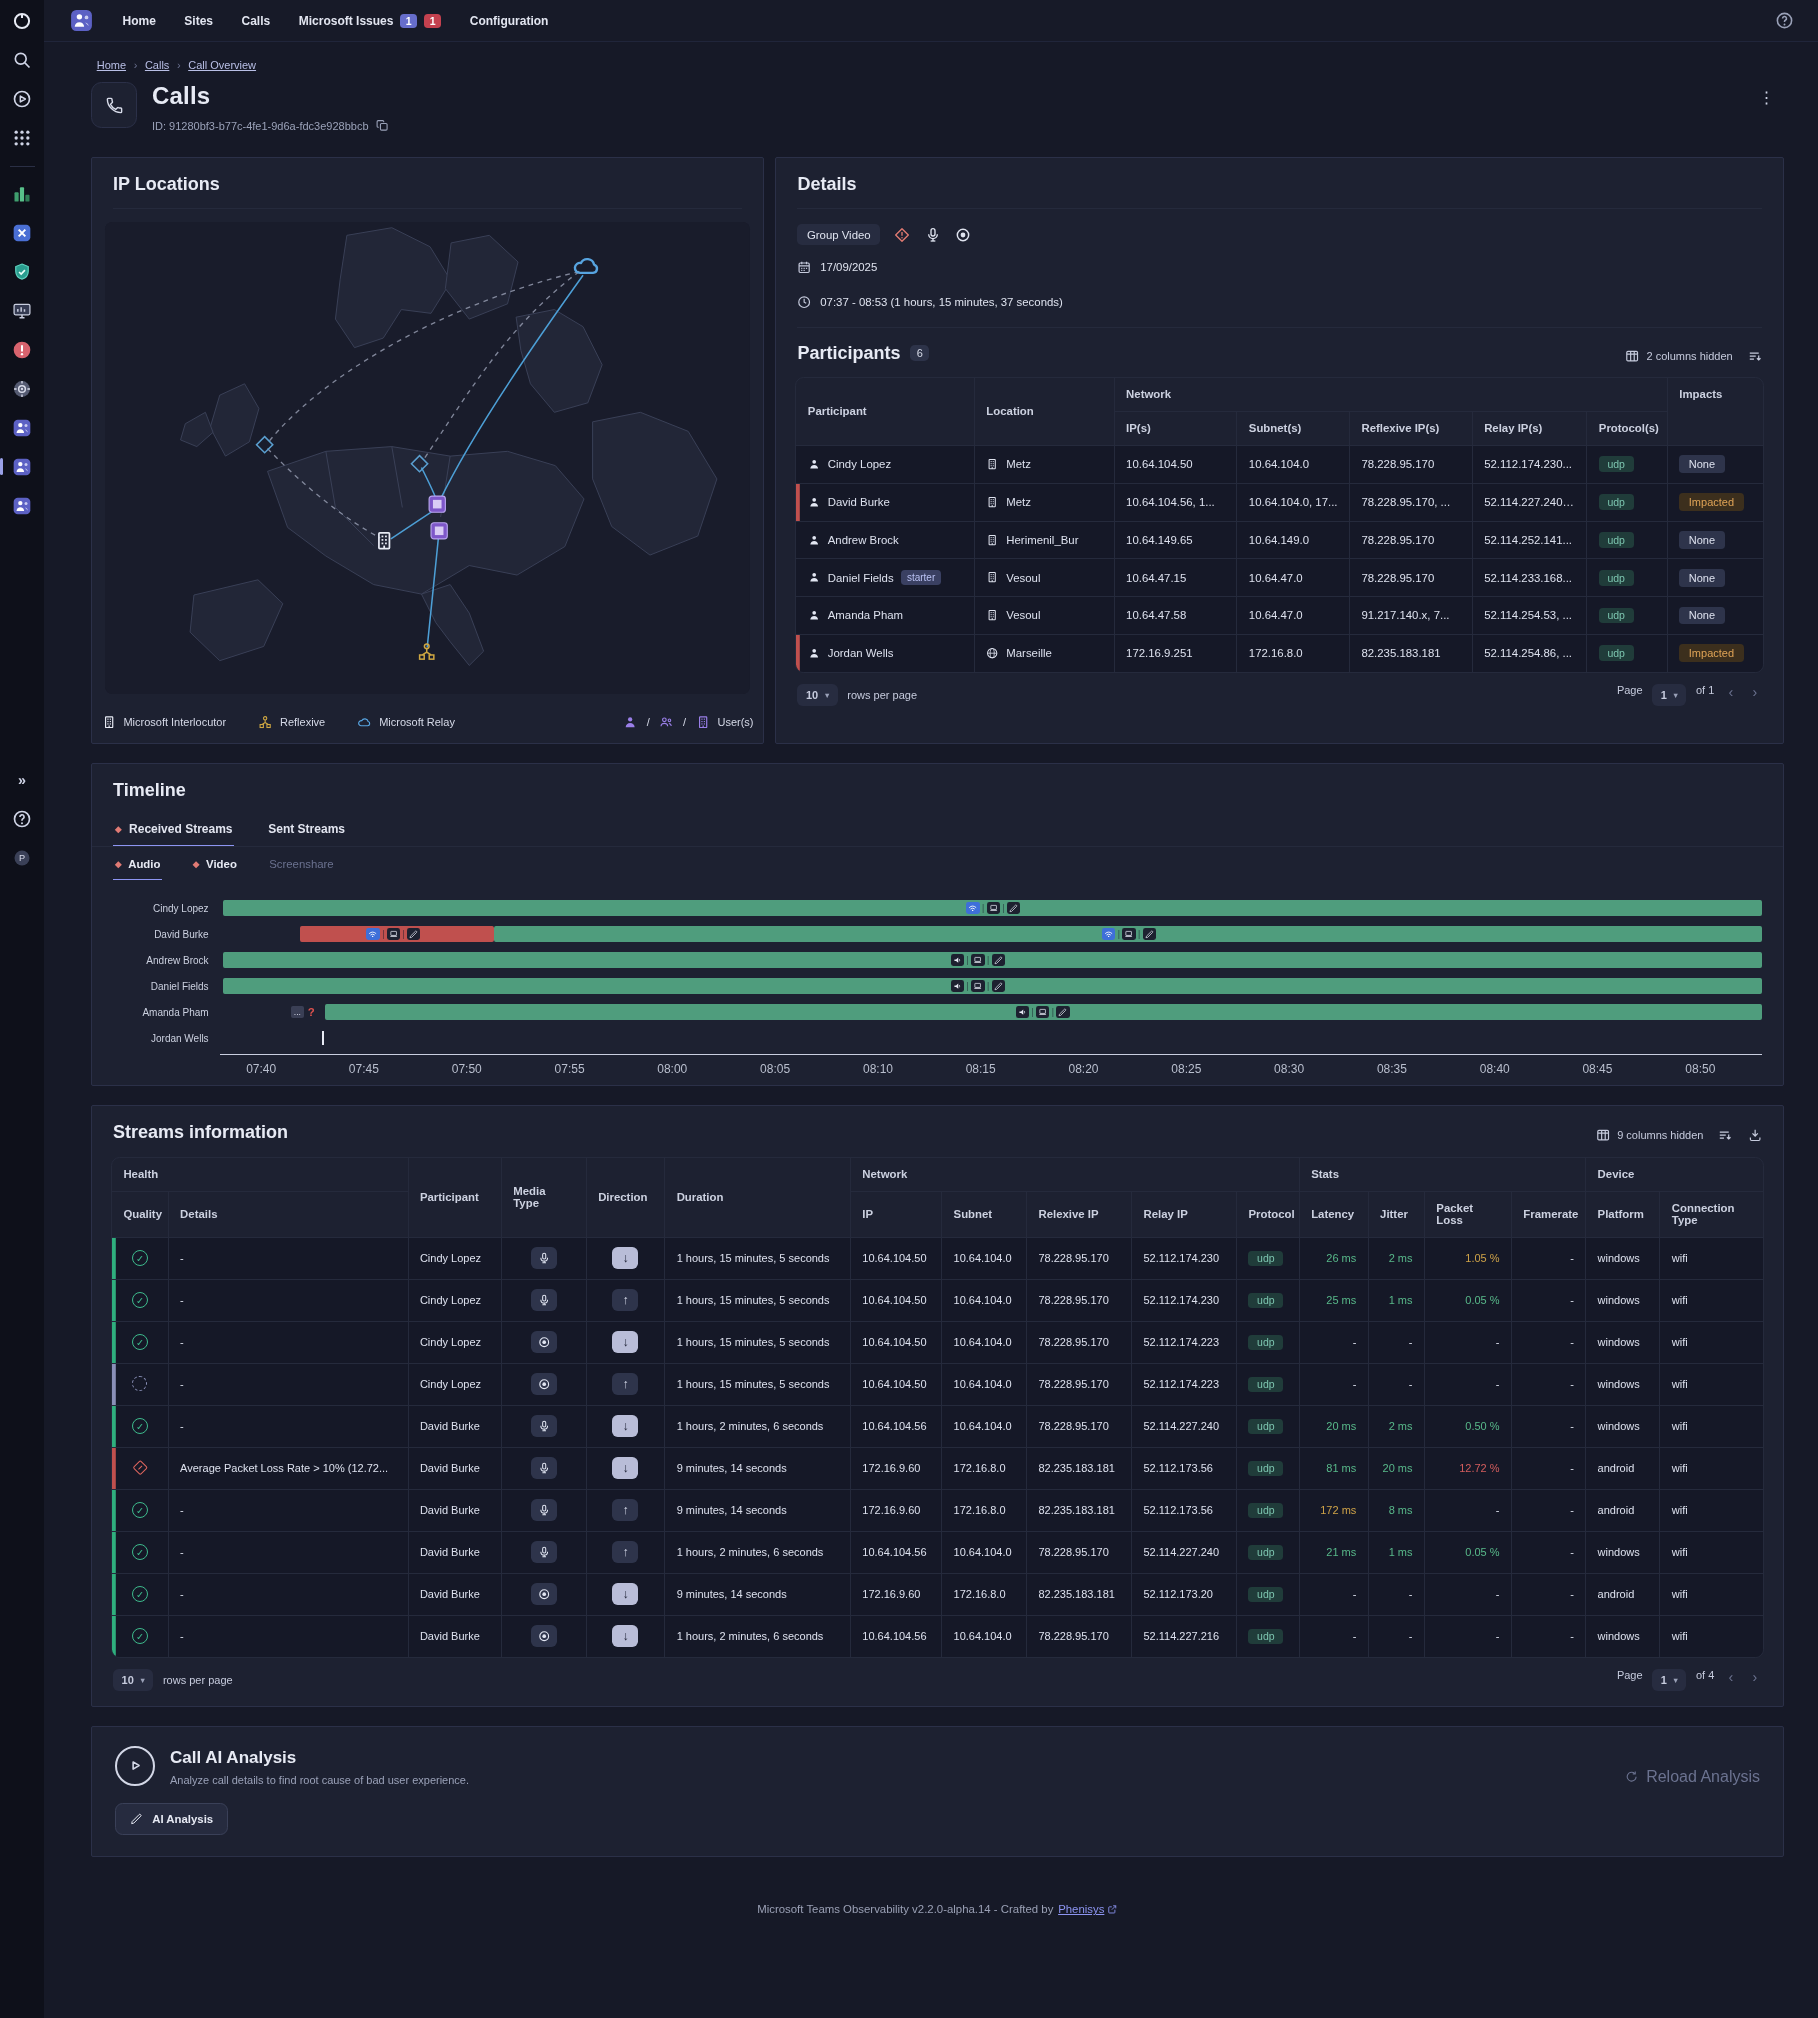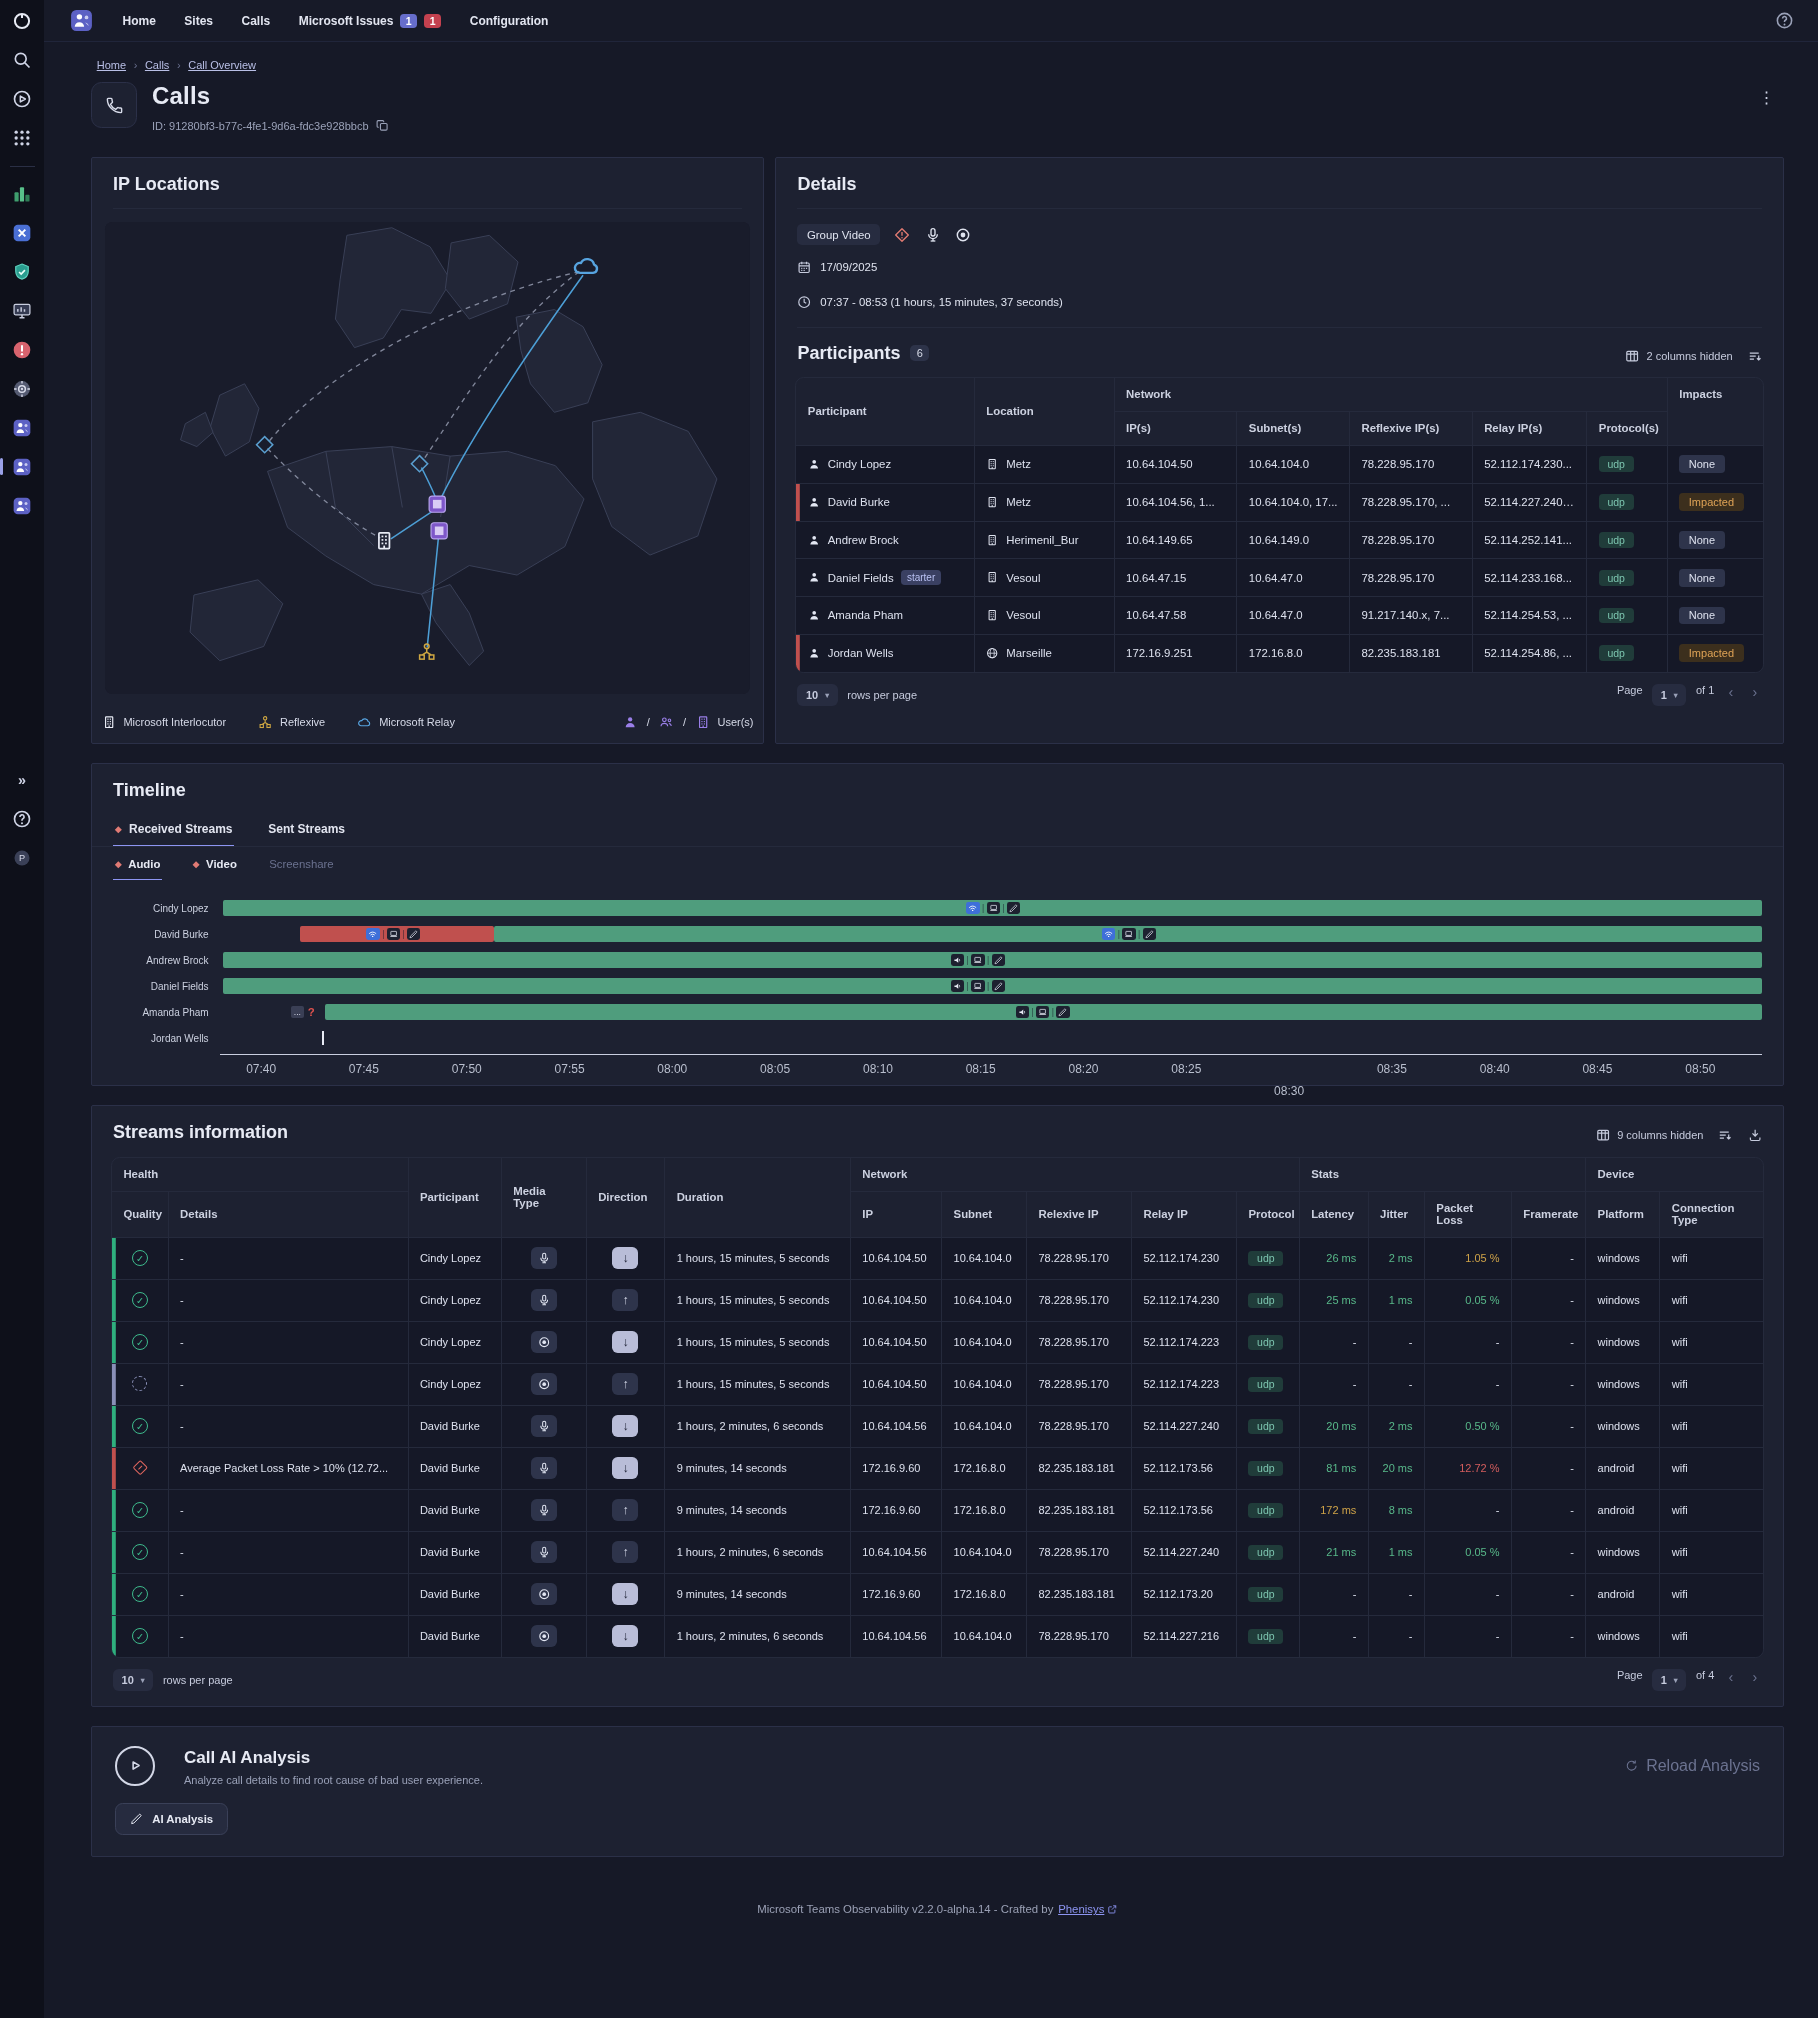--- a/index.html
+++ b/index.html
@@ -131,21 +131,21 @@
   .mchip svg{width:12.4px;height:12.4px}
   .dchip{width:26px;height:22px;border-radius:5.7px;display:inline-flex;align-items:center;justify-content:center;font-size:12.4px}
   .dir-down{background:#b9bdd8;color:#23263a}
   .dir-down::after{content:"↓"}
   .dir-up{background:#2e344b;color:#ccd1e0}
   .dir-up::after{content:"↑"}
   .num{text-align:right}
   .st-g{color:#58b98a}.st-y{color:#cfa348}.st-r{color:#d45d5d}
   
   .aipanel{padding:19px 23px 21px}
-  .aihead{display:flex;align-items:center;gap:29px}
+  .aihead{display:flex;align-items:flex-end;gap:15px}
   .ailogo{width:40px;height:40px;border-radius:50%;border:2.4px solid #d3d7e6;display:flex;align-items:center;justify-content:center;color:#d3d7e6}
   .ailogo svg{width:19px;height:19px}
   .aititle{font-size:17px;font-weight:700;padding-top:1.9px}
   .aisub{font-size:11px;color:var(--mut);margin-top:5.7px}
   .reload{margin-left:auto;display:flex;gap:7.6px;align-items:center;color:#6b7290;font-size:16px}
   .reload svg{width:13.3px;height:13.3px}
   .aibtn{margin-top:17px;display:inline-flex;align-items:center;gap:8.6px;background:#262b3f;border:1px solid #3a4058;border-radius:7.6px;padding:8.6px 14.3px;font-size:11.4px;font-weight:700;color:#e7eaf4;cursor:pointer}
   .aibtn svg{width:13.3px;height:13.3px}
   
   .footer{text-align:center;margin:46px 0 25px;font-size:11.4px;color:#9aa0b5;display:flex;justify-content:center;align-items:center;gap:4.8px}
@@ -1000,21 +1000,21 @@
             <span class="t-tick" style="left: 2.67%;">07:40</span>
               <span class="t-tick" style="left: 9.33%;">07:45</span>
               <span class="t-tick" style="left: 16%;">07:50</span>
               <span class="t-tick" style="left: 22.67%;">07:55</span>
               <span class="t-tick" style="left: 29.33%;">08:00</span>
               <span class="t-tick" style="left: 36%;">08:05</span>
               <span class="t-tick" style="left: 42.67%;">08:10</span>
               <span class="t-tick" style="left: 49.33%;">08:15</span>
               <span class="t-tick" style="left: 56%;">08:20</span>
               <span class="t-tick" style="left: 62.67%;">08:25</span>
-              <span class="t-tick" style="left: 69.33%; margin-top: 22px;">08:30</span>
+              <span class="t-tick" style="left: 69.33%;">08:30</span>
               <span class="t-tick" style="left: 76%;">08:35</span>
               <span class="t-tick" style="left: 82.67%;">08:40</span>
               <span class="t-tick" style="left: 89.33%;">08:45</span>
               <span class="t-tick" style="left: 96%;">08:50</span>
           </div>
         </div>
       </section>
 
       <section class="panel">
         <div class="shead">

